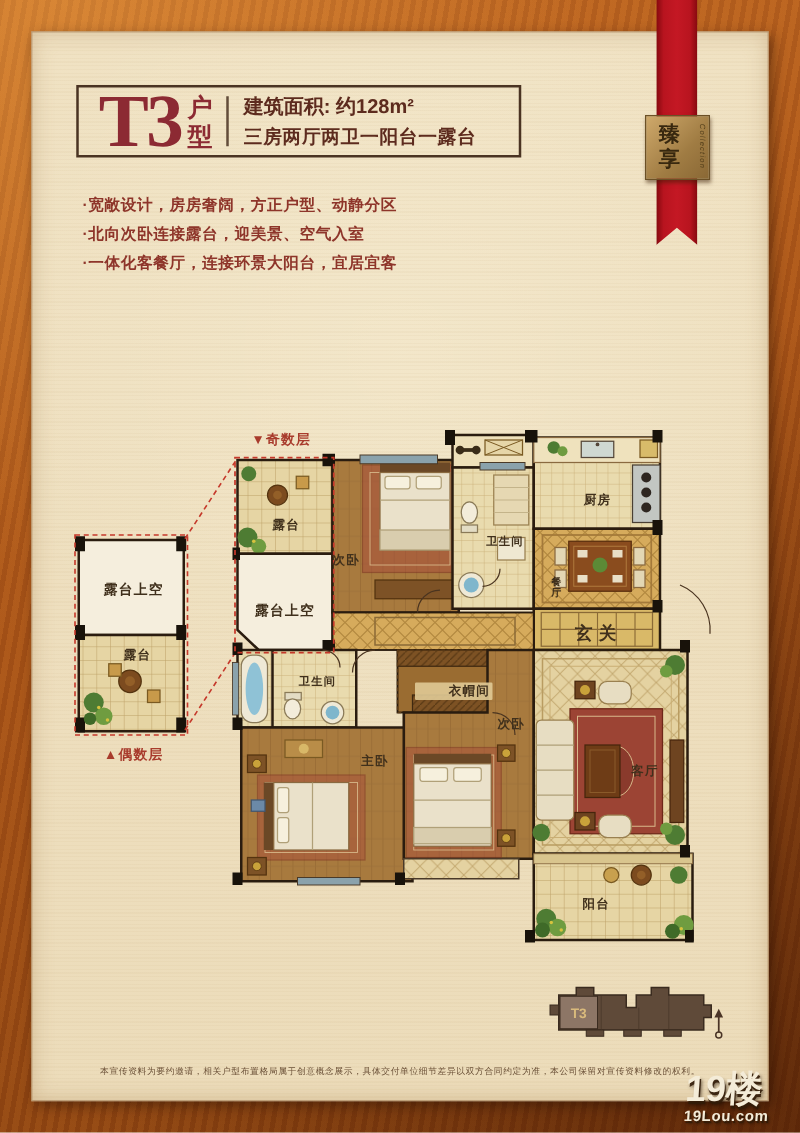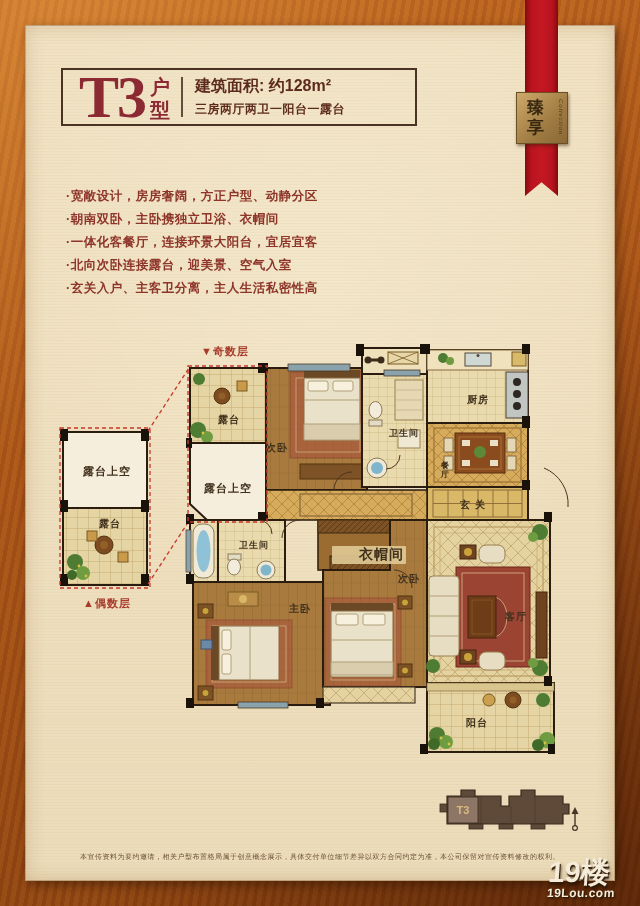--- a/index.html
+++ b/index.html
@@ -20,23 +20,23 @@
       linear-gradient(#f0e2c3,#ecdcba);
     box-shadow: inset 0 0 0 1px rgba(120,70,30,.3), inset 0 0 18px rgba(150,100,45,.3), 3px 4px 10px rgba(30,10,0,.45);
   }
   
   .header-box{position:absolute;left:36px;top:43px;width:352px;height:54px;border:2px solid #4a3322;display:flex;align-items:center;}
   .t3{font-family:"Liberation Serif","DejaVu Serif",serif;font-weight:bold;font-size:60px;line-height:50px;color:#8c2a33;margin-left:16px;letter-spacing:-2px;}
   .unit-type{display:flex;flex-direction:column;font-size:20px;font-weight:bold;color:#8c2a33;line-height:1.15;margin-left:5px;margin-top:4px;}
   .hdr-divider{width:2px;height:40px;background:#4a3322;opacity:.85;margin:0 12px 0 14px;}
   .hdr-right{display:flex;flex-direction:column;justify-content:center;gap:4px;color:#5d2b1e;font-weight:bold;}
   .hdr-right .l1{font-size:16px;}
-  .hdr-right .l2{font-size:12px;letter-spacing:.5px;}
-  
-  .features{position:absolute;left:41px;top:128px;color:#8e352a;font-weight:bold;font-size:12.5px;margin-top:32px;}
+  .hdr-right .l2{font-size:15px;letter-spacing:.5px;}
+  
+  .features{position:absolute;left:41px;top:128px;color:#8e352a;font-weight:bold;font-size:12.5px;}
   .features div{height:23px;line-height:23px;letter-spacing:.5px;}
   
   .ribbon{position:absolute;left:525px;top:0;width:33px;height:196px;z-index:5;
     background:linear-gradient(90deg,#85090f 0%,#b8141f 18%,#c41824 50%,#b8141f 82%,#85090f 100%);
     clip-path:polygon(0 0,100% 0,100% 100%,50% 93%,0 100%);
     box-shadow:2px 2px 6px rgba(60,20,5,.4);}
   .badge{position:absolute;left:516px;top:92px;width:50px;height:50px;z-index:6;
     background:linear-gradient(135deg,#cfa96b,#a07c43 60%,#8a6835);
     border:1px solid #6b5026;box-shadow:1px 2px 3px rgba(60,30,5,.5);}
   .badge-main{position:absolute;left:10px;top:5px;width:20px;display:flex;flex-direction:column;
@@ -71,24 +71,22 @@
       </div>
     <div class="hdr-divider"></div>
     <div class="hdr-right">
       <div class="l1">建筑面积: 约128m²</div>
       <div class="l2">三房两厅两卫一阳台一露台</div>
     </div>
   </div>
 
   <div class="features">
     <div>·宽敞设计，房房奢阔，方正户型、动静分区</div>
-    <div>·朝南双卧，主卧携独立卫浴、衣帽间</div>
+    <div>·北向次卧连接露台，迎美景、空气入室</div>
     <div>·一体化客餐厅，连接环景大阳台，宜居宜客</div>
-    <div>·北向次卧连接露台，迎美景、空气入室</div>
-    <div>·玄关入户、主客卫分离，主人生活私密性高</div>
   </div>
 
   <div class="plan">
     <svg width="520" height="420" viewBox="55 340 520 420">
       <defs>
         <pattern id="tile" width="9" height="9" patternUnits="userSpaceOnUse">
           <rect width="9" height="9" fill="#e9dbae"></rect>
             <path d="M0 0H9M0 0V9" stroke="#c9ae76" stroke-width="0.7"></path>
         </pattern>
         <pattern id="tile2" width="11" height="11" patternUnits="userSpaceOnUse">
@@ -367,23 +365,23 @@
     </svg>
 
     <span class="marker" style="left:146px;top:4px;">▼奇数层</span>
     <span class="marker" style="left:28px;top:256px;">▲偶数层</span>
     <span class="plan-label" style="left:163px;top:73px;font-size:10px;">露台</span>
     <span class="plan-label" style="left:149px;top:141px;font-size:11px;">露台上空</span>
     <span class="plan-label" style="left:211px;top:101px;font-size:10px;">次卧</span>
     <span class="plan-label" style="left:334px;top:87px;font-size:9px;">卫生间</span>
     <span class="plan-label" style="left:412px;top:53px;font-size:10px;text-align:right;">厨房</span>
     <span class="plan-label" style="left:386px;top:122px;font-size:8px;width:10px;white-space:normal;line-height:1.1;letter-spacing:0;">餐厅</span>
-    <span class="plan-label" style="left:405px;top:158px;font-size:10px;letter-spacing:5px;">玄关</span>
+    <span class="plan-label" style="left:405px;top:158px;font-size:14px;letter-spacing:5px;">玄关</span>
     <span class="plan-label" style="left:184px;top:199px;font-size:9px;">卫生间</span>
-    <span class="plan-label chip" style="left:277px;top:206px;font-size:14px;padding-left:27px;">衣帽间</span>
+    <span class="plan-label chip" style="left:277px;top:206px;font-size:10px;padding-left:27px;">衣帽间</span>
     <span class="plan-label" style="left:215px;top:262px;font-size:10px;margin-left:19px;">主卧</span>
     <span class="plan-label" style="left:343px;top:232px;font-size:10px;">次卧</span>
     <span class="plan-label" style="left:450px;top:270px;font-size:10px;text-align:center;">客厅</span>
     <span class="plan-label" style="left:411px;top:376px;font-size:10px;">阳台</span>
     <span class="plan-label" style="left:28px;top:124px;font-size:11px;">露台上空</span>
     <span class="plan-label" style="left:44px;top:177px;font-size:10px;">露台</span>
   </div>
 
   <div class="building">
     <svg width="150" height="55" viewBox="0 0 150 55">

